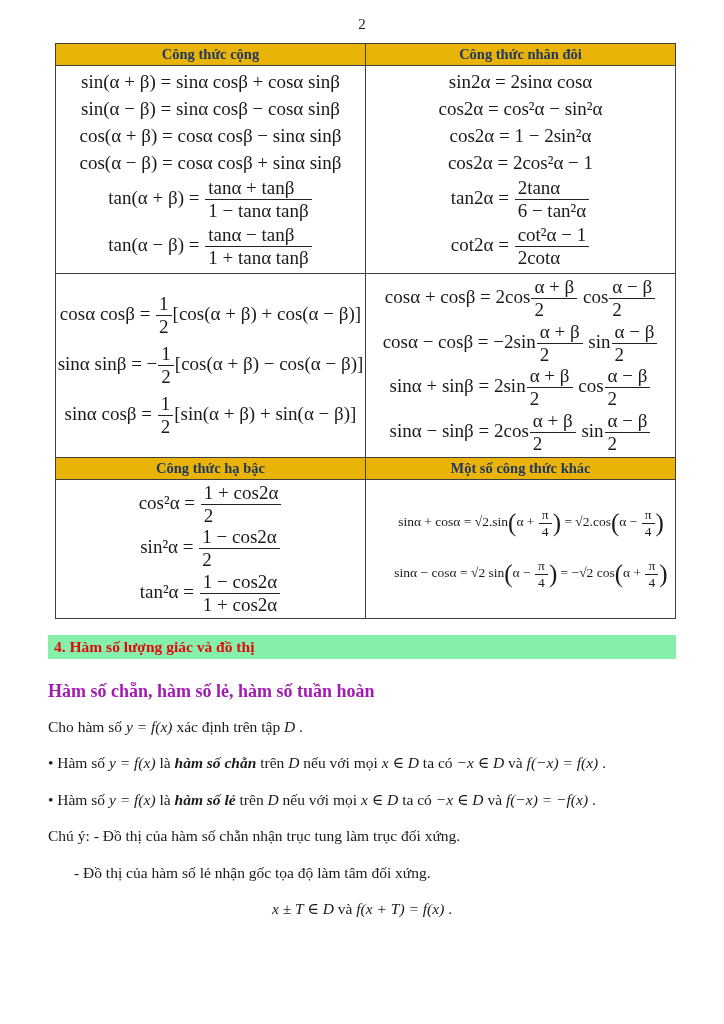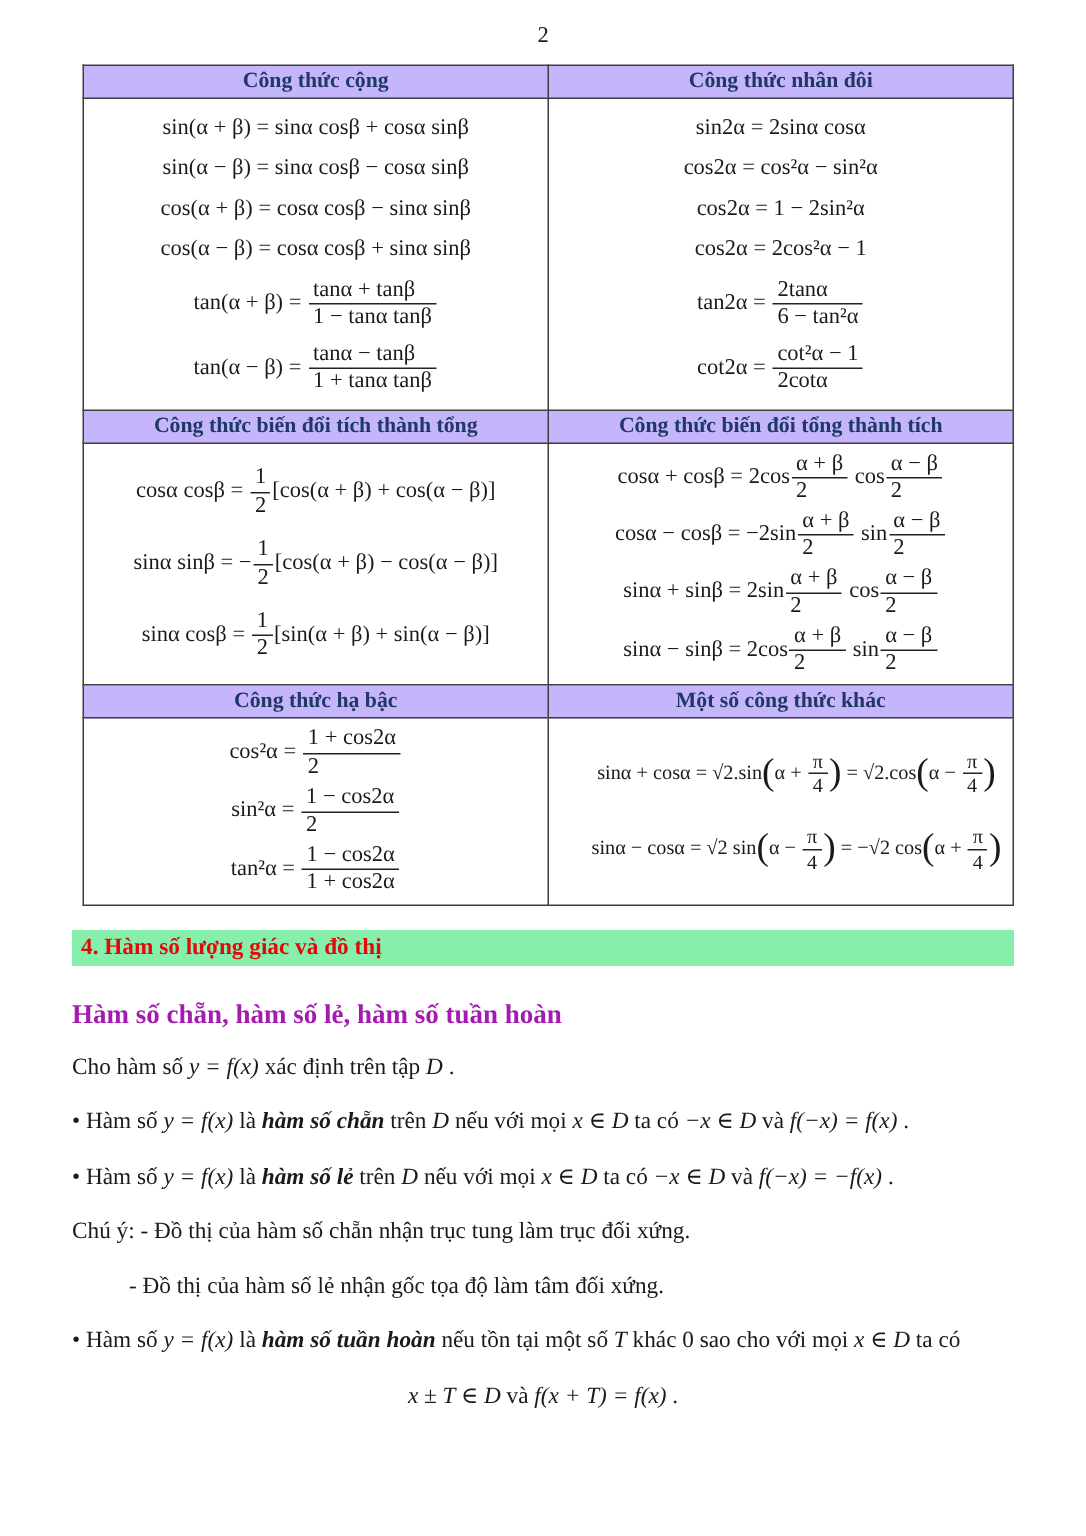--- a/index.html
+++ b/index.html
@@ -9,47 +9,47 @@
     font-family:"Liberation Serif","DejaVu Serif",serif;color:#1a1a1a;
     overflow:hidden;position:relative;
   }
   .page-number{text-align:center;font-size:15px;margin:4px 0 10px 0;}
 
   table.formula-table{
     border-collapse:collapse;margin-left:7px;width:calc(100% - 7px);
     table-layout:fixed;
   }
   .formula-table th{
-    background:#c4b5fd;color:#1f3864;font-weight:bold;font-size:14.5px;
+    background:#eab308;color:#1f3864;font-weight:bold;font-size:14.5px;
     border:1px solid #3f3f3f;padding:2px 2px;text-align:center;
   }
   .formula-table td{
     border:1px solid #3f3f3f;padding:2px 3px;vertical-align:middle;
   }
   .cellflex{
     display:flex;flex-direction:column;justify-content:space-evenly;
     align-items:center;
   }
   .h1row{min-height:203px;}
   .h2row{min-height:156px;}
   .h3row{min-height:120px;}
-  .formula-line{font-size:15px;text-align:center;white-space:nowrap;line-height:1.3;}
+  .formula-line{font-size:19px;text-align:center;white-space:nowrap;line-height:1.3;}
   .small-f .formula-line{font-size:13.5px;margin-left:21px;}
   .frac{display:inline-block;vertical-align:middle;text-align:left;line-height:1.15;padding:0 1px;}
   .frac .num{display:block;border-bottom:1px solid #222;padding:0 3px;}
   .frac .den{display:block;padding:0 3px;}
   .bigp{font-size:1.85em;vertical-align:middle;line-height:0.9;font-weight:300;}
 
   .section-bar{
     background:#86efac;color:#e00a0a;font-weight:bold;font-size:15.5px;
     padding:3px 6px;margin-top:16px;
   }
   .sub-heading{color:#a21caf;font-weight:bold;font-size:18px;margin:22px 0 0 0;}
   .para{font-size:15.5px;margin:14px 0;line-height:1.45;}
-  .para.indent{margin-left:38px;}
+  .para.indent{margin-left:26px;}
   .para.center{text-align:center;}
   .b{font-weight:normal;}
   .bi{font-weight:bold;font-style:italic;}
   .m{font-style:italic;}
 </style>
 </head>
 <body>
 
 <div class="page">
   <div class="page-number">2</div>
@@ -74,24 +74,20 @@
       <td>
         <div class="cellflex h1row">
           <div class="formula-line"><span>sin2α = 2sinα cosα</span></div>
           <div class="formula-line"><span>cos2α = cos²α − sin²α</span></div>
           <div class="formula-line"><span>cos2α = 1 − 2sin²α</span></div>
           <div class="formula-line"><span>cos2α = 2cos²α − 1</span></div>
           <div class="formula-line"><span>tan2α = </span><span class="frac"><span class="num">2tanα</span><span class="den">6 − tan²α</span></span></div>
           <div class="formula-line"><span>cot2α = </span><span class="frac"><span class="num">cot²α − 1</span><span class="den">2cotα</span></span></div>
         </div>
       </td>
-    </tr>
-    <tr>
-      <th>Công thức biến đổi tích thành tổng</th>
-      <th>Công thức biến đổi tổng thành tích</th>
     </tr>
     <tr>
       <td>
         <div class="cellflex h2row">
           <div class="formula-line"><span>cosα cosβ = </span><span class="frac"><span class="num">1</span><span class="den">2</span></span><span>[cos(α + β) + cos(α − β)]</span></div>
           <div class="formula-line"><span>sinα sinβ = −</span><span class="frac"><span class="num">1</span><span class="den">2</span></span><span>[cos(α + β) − cos(α − β)]</span></div>
           <div class="formula-line"><span>sinα cosβ = </span><span class="frac"><span class="num">1</span><span class="den">2</span></span><span>[sin(α + β) + sin(α − β)]</span></div>
         </div>
       </td>
       <td>
@@ -127,15 +123,14 @@
 
   <div class="section-bar">4. Hàm số lượng giác và đồ thị</div>
 
   <div class="sub-heading">Hàm số chẵn, hàm số lẻ, hàm số tuần hoàn</div>
 
   <p class="para"><span>Cho hàm số </span><span class="m">y = f(x)</span><span> xác định trên tập </span><span class="m">D</span><span> .</span></p>
   <p class="para"><span>• Hàm số </span><span class="m">y = f(x)</span><span> là </span><span class="bi">hàm số chẵn</span><span> trên </span><span class="m">D</span><span> nếu với mọi </span><span class="m">x ∈ D</span><span> ta có </span><span class="m">−x ∈ D</span><span> và </span><span class="m">f(−x) = f(x)</span><span> .</span></p>
   <p class="para"><span>• Hàm số </span><span class="m">y = f(x)</span><span> là </span><span class="bi">hàm số lẻ</span><span> trên </span><span class="m">D</span><span> nếu với mọi </span><span class="m">x ∈ D</span><span> ta có </span><span class="m">−x ∈ D</span><span> và </span><span class="m">f(−x) = −f(x)</span><span> .</span></p>
   <p class="para"><span class="b">Chú ý: </span><span>- Đồ thị của hàm số chẵn nhận trục tung làm trục đối xứng.</span></p>
   <p class="para indent"><span>- Đồ thị của hàm số lẻ nhận gốc tọa độ làm tâm đối xứng.</span></p>
-  <p class="para"><span>• Hàm số </span><span class="m">y = f(x)</span><span> là </span><span class="bi">hàm số tuần hoàn</span><span> nếu tồn tại một số </span><span class="m">T</span><span> khác 0 sao cho với mọi </span><span class="m">x ∈ D</span><span> ta có</span></p>
   <p class="para center"><span class="m">x ± T ∈ D</span><span> và </span><span class="m">f(x + T) = f(x)</span><span> .</span></p>
 </div>
 
 </body></html>

